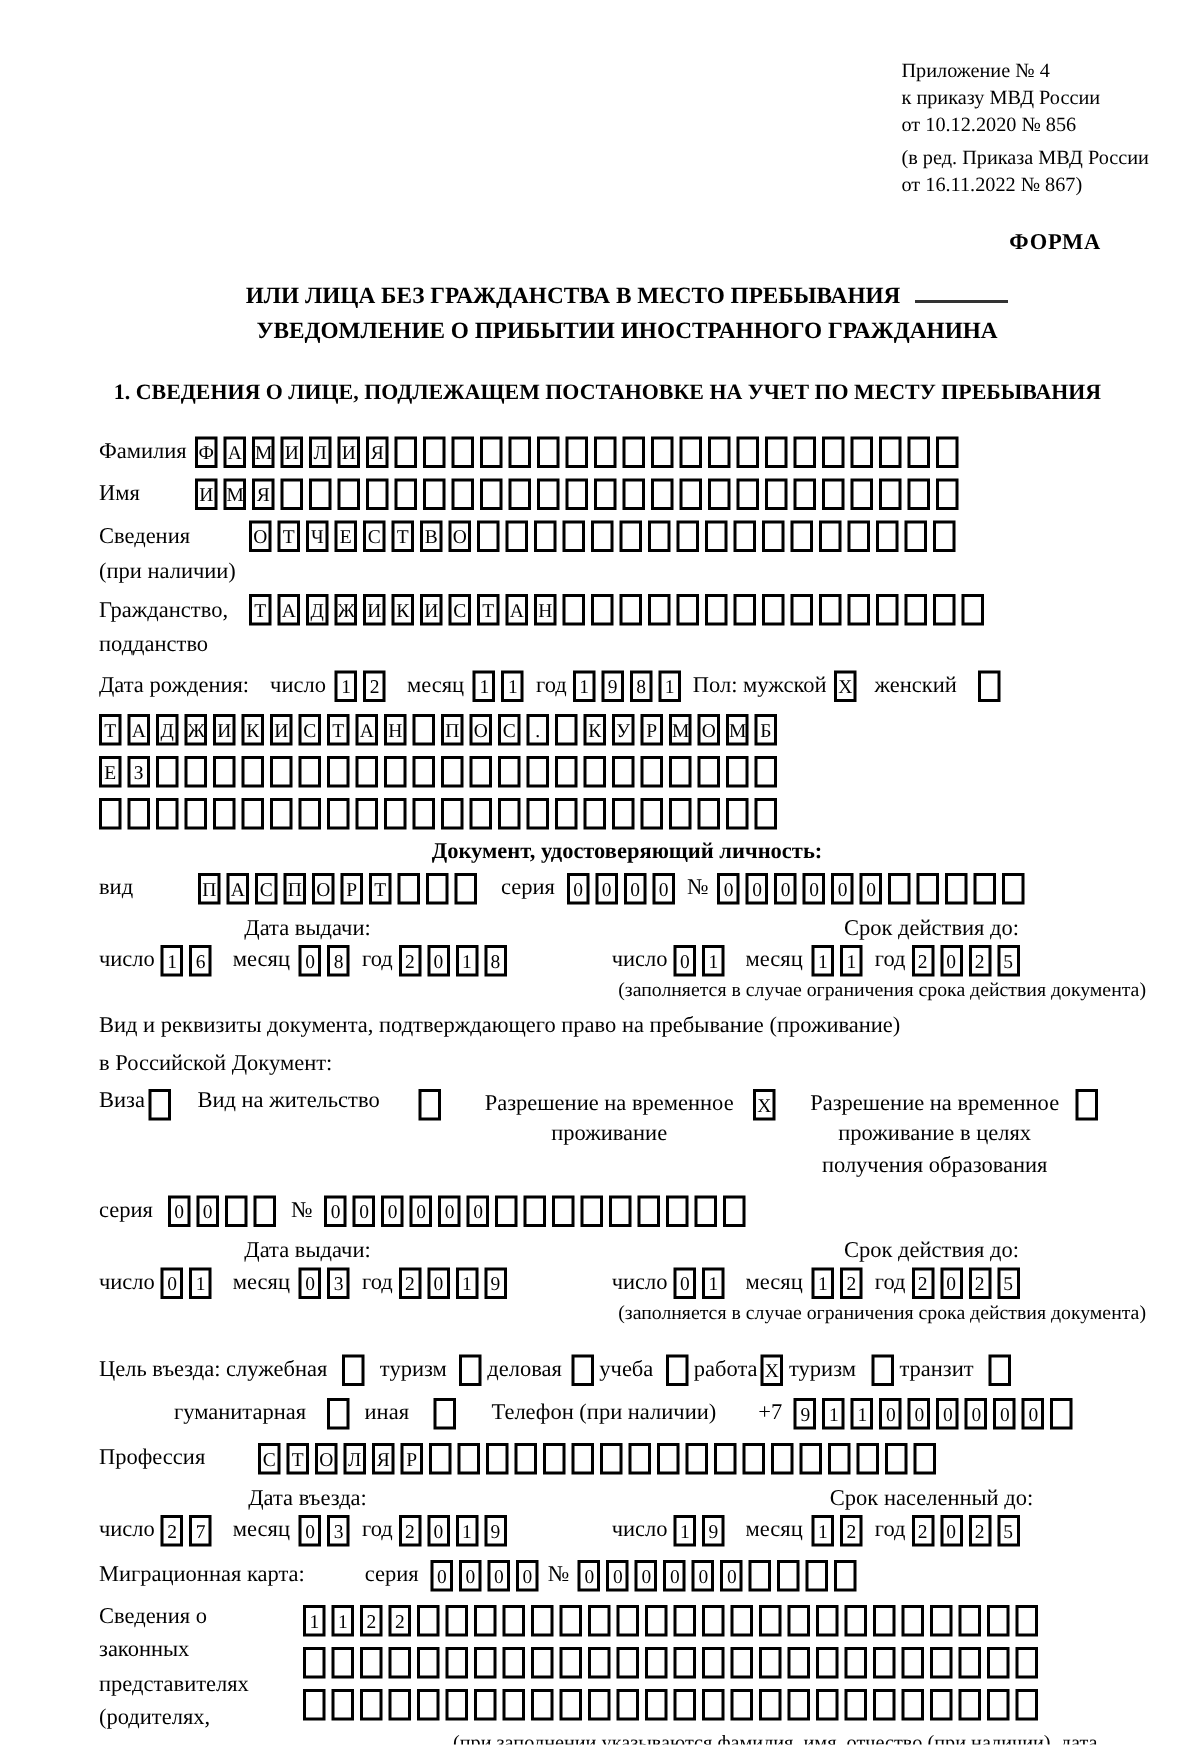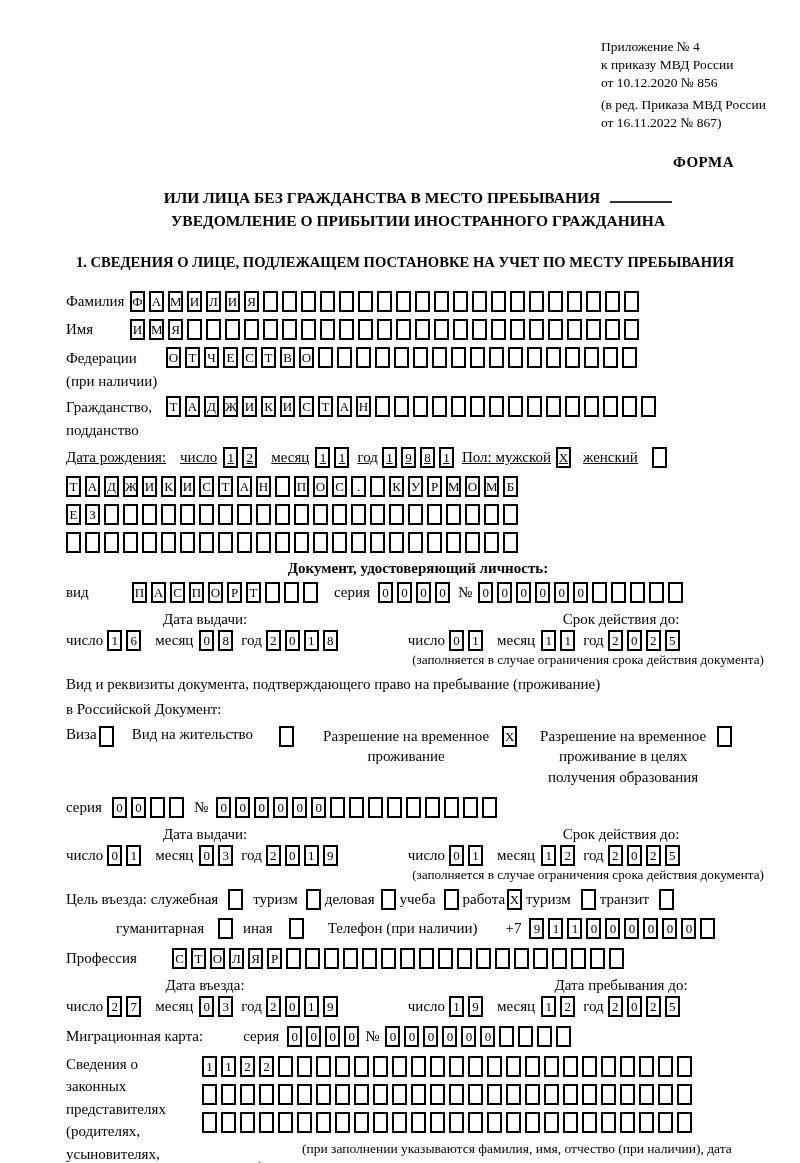--- a/index.html
+++ b/index.html
@@ -130,21 +130,21 @@
         <span class="cell"></span>
         <span class="cell"></span>
         <span class="cell"></span>
         <span class="cell"></span>
         <span class="cell"></span>
       </span>
   </div>
 
   <div class="row" style="align-items:flex-start;">
     <span class="lbl w100 stack">
-      <span>Федерации</span><br>
+      <span>Сведения</span><br>
       <span>(при наличии)</span>
     </span>
     <span class="cells">
         <span class="cell">О</span>
         <span class="cell">Т</span>
         <span class="cell">Ч</span>
         <span class="cell">Е</span>
         <span class="cell">С</span>
         <span class="cell">Т</span>
         <span class="cell">В</span>
@@ -197,21 +197,21 @@
         <span class="cell"></span>
         <span class="cell"></span>
         <span class="cell"></span>
         <span class="cell"></span>
         <span class="cell"></span>
         <span class="cell"></span>
         <span class="cell"></span>
       </span>
   </div>
 
-  <div class="row" style="margin-top:6px;text-decoration:underline;">
+  <div class="row" style="margin-top:6px;">
     <span class="lbl">Дата рождения:</span>
     <span class="lbl mini" style="margin-left:14px;">число</span>
     <span class="cells">
         <span class="cell">1</span>
         <span class="cell">2</span>
       </span>
     <span class="lbl mini">месяц</span>
     <span class="cells">
         <span class="cell">1</span>
         <span class="cell">1</span>
@@ -497,21 +497,21 @@
       <span class="cells">
           <span class="cell">2</span>
           <span class="cell">0</span>
           <span class="cell">2</span>
           <span class="cell">5</span>
         </span>
     </span>
   </div>
   <div class="note">(заполняется в случае ограничения срока действия документа)</div>
 
-  <div class="row" style="margin-top:6px;">
+  <div class="row" style="margin-top:20px;">
     <span class="lbl">Цель въезда: служебная</span>
     <span class="cells" style="margin-left:10px;">
         <span class="cell"></span>
       </span>
     <span class="lbl" style="margin-left:6px;">туризм</span>
     <span class="cells" style="margin-left:8px;">
         <span class="cell"></span>
       </span>
     <span class="lbl">деловая</span>
     <span class="cells" style="margin-left:6px;">
@@ -585,21 +585,21 @@
         <span class="cell"></span>
         <span class="cell"></span>
         <span class="cell"></span>
         <span class="cell"></span>
         <span class="cell"></span>
       </span>
   </div>
 
   <div class="hdr-pair">
     <div class="hdr-left">Дата въезда:</div>
-    <div class="hdr-right">Дата пребывания до:</div>
+    <div class="hdr-right">Срок населенный до:</div>
   </div>
   <div class="row" style="margin-top:2px;">
     <span class="dgroup">
       <span class="lbl" style="margin-right:4px;">число</span>
       <span class="cells">
           <span class="cell">2</span>
           <span class="cell">7</span>
         </span>
       <span class="lbl mini">месяц</span>
       <span class="cells">

